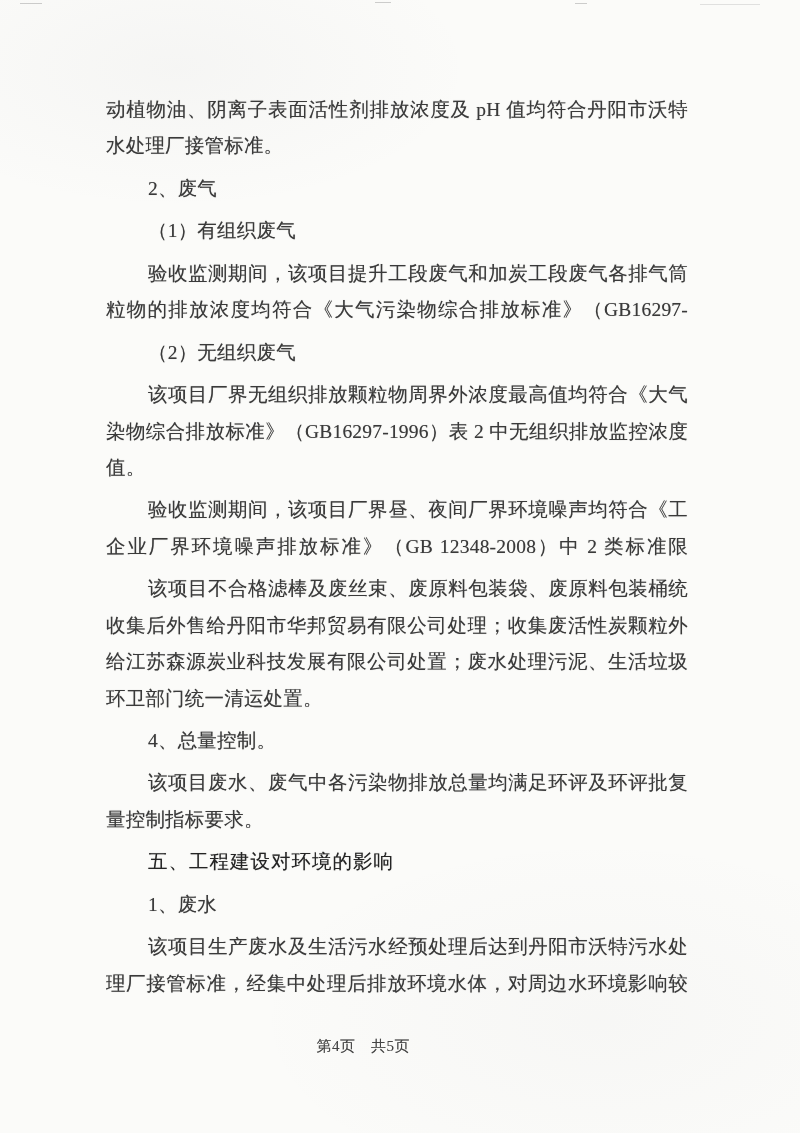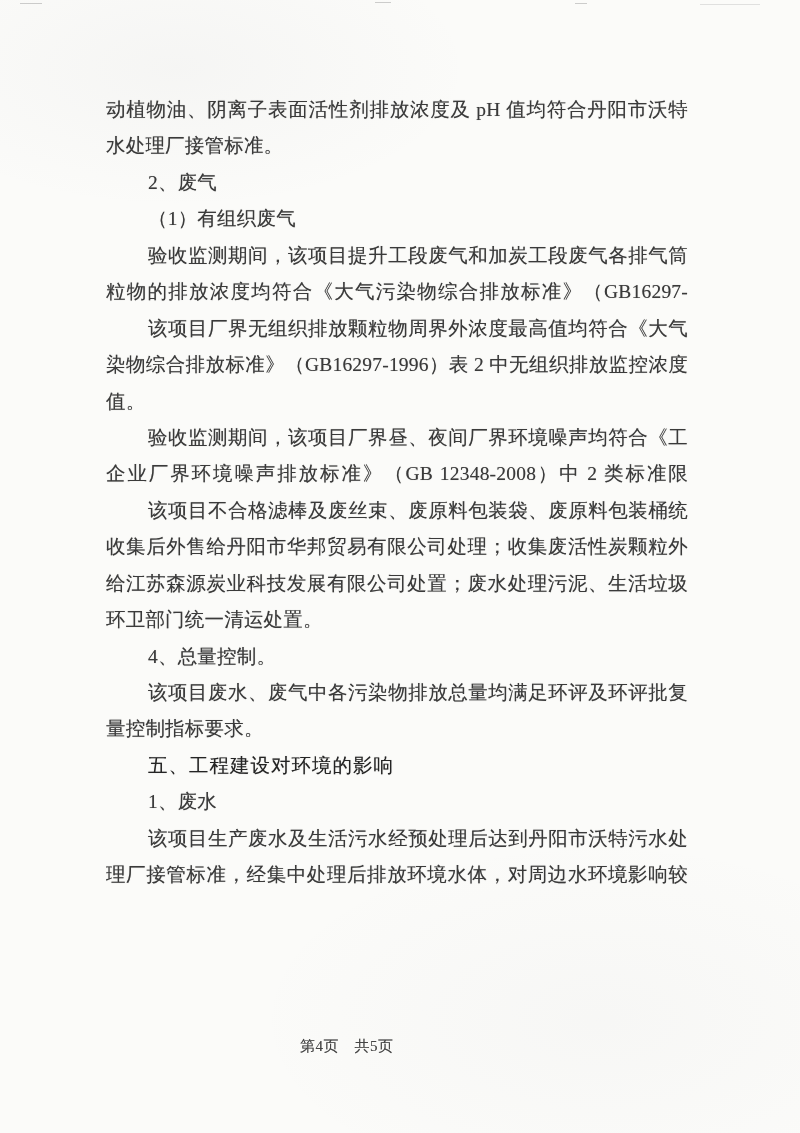--- a/index.html
+++ b/index.html
@@ -40,34 +40,34 @@
     height: 36.45px;
     line-height: 36.45px;
     text-align: justify;
     text-align-last: left;
     white-space: normal;
     overflow: hidden;
     letter-spacing: 0.2px;
     text-shadow: 0 0 0.7px rgba(70,70,70,0.55);
   }
   .line.fill { text-align-last: justify; }
-  .line.indent { padding-left: 42px; }
+  .line.indent { padding-left: 42px; margin-top: 6px; }
   .line.bold {
     font-weight: 400;
     color: #242424;
     letter-spacing: 1px;
   }
   .footer {
     position: absolute;
     top: 1036px;
     left: 300px;
     width: 110px;
     font-size: 15px;
     line-height: 20px;
-    text-align: left;
+    text-align: right;
     letter-spacing: 0.5px;
     color: #454545;
     text-shadow: 0 0 0.6px rgba(70,70,70,0.5);
   }
 </style>
 </head>
 <body>
 
 <div class="page">
   <div class="scan-edge e1"></div>
@@ -75,20 +75,21 @@
   <div class="scan-edge e3"></div>
   <div class="scan-edge e4"></div>
 
   <div class="content" id="lines-container">
       <div class="line fill">动植物油、阴离子表面活性剂排放浓度及 pH 值均符合丹阳市沃特污</div>
       <div class="line">水处理厂接管标准。</div>
       <div class="line indent">2、废气</div>
       <div class="line indent">（1）有组织废气</div>
       <div class="line indent fill">验收监测期间，该项目提升工段废气和加炭工段废气各排气筒颗</div>
       <div class="line fill">粒物的排放浓度均符合《大气污染物综合排放标准》（GB16297-1996）</div>
+      <div class="line indent">（2）无组织废气</div>
       <div class="line indent fill">该项目厂界无组织排放颗粒物周界外浓度最高值均符合《大气污</div>
       <div class="line fill">染物综合排放标准》（GB16297-1996）表 2 中无组织排放监控浓度限</div>
       <div class="line">值。</div>
       <div class="line indent fill">验收监测期间，该项目厂界昼、夜间厂界环境噪声均符合《工业</div>
       <div class="line">企业厂界环境噪声排放标准》（GB 12348-2008）中 2 类标准限值。</div>
       <div class="line indent fill">该项目不合格滤棒及废丝束、废原料包装袋、废原料包装桶统一</div>
       <div class="line fill">收集后外售给丹阳市华邦贸易有限公司处理；收集废活性炭颗粒外售</div>
       <div class="line fill">给江苏森源炭业科技发展有限公司处置；废水处理污泥、生活垃圾由</div>
       <div class="line">环卫部门统一清运处置。</div>
       <div class="line indent">4、总量控制。</div>

